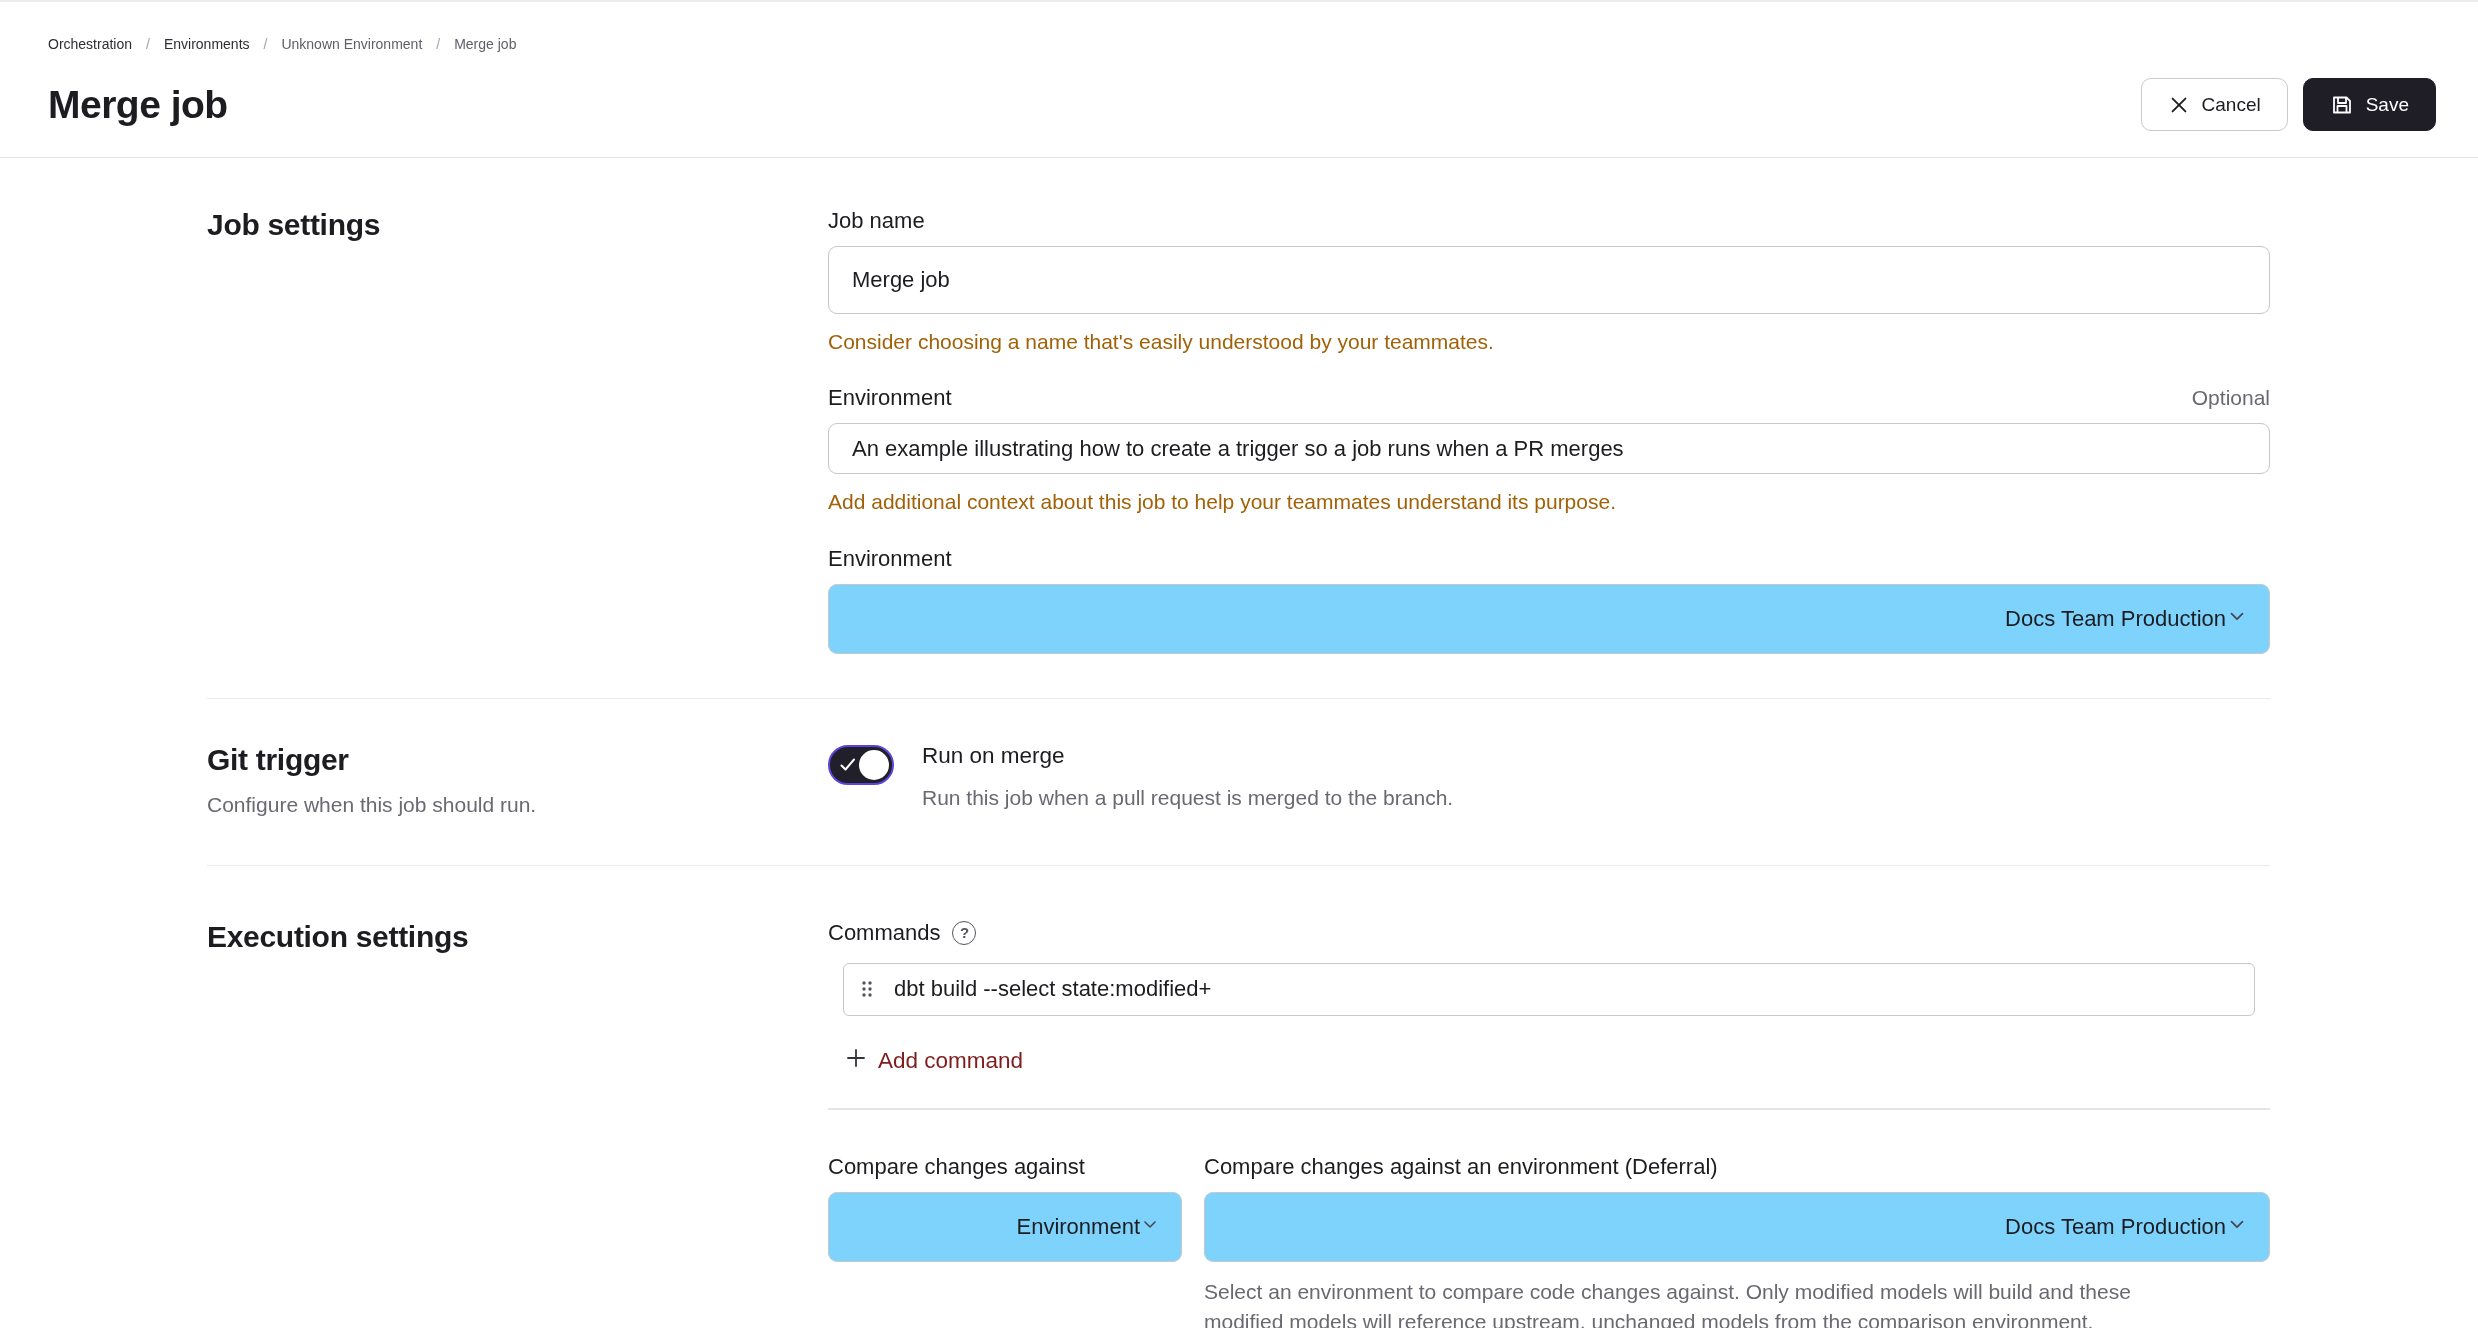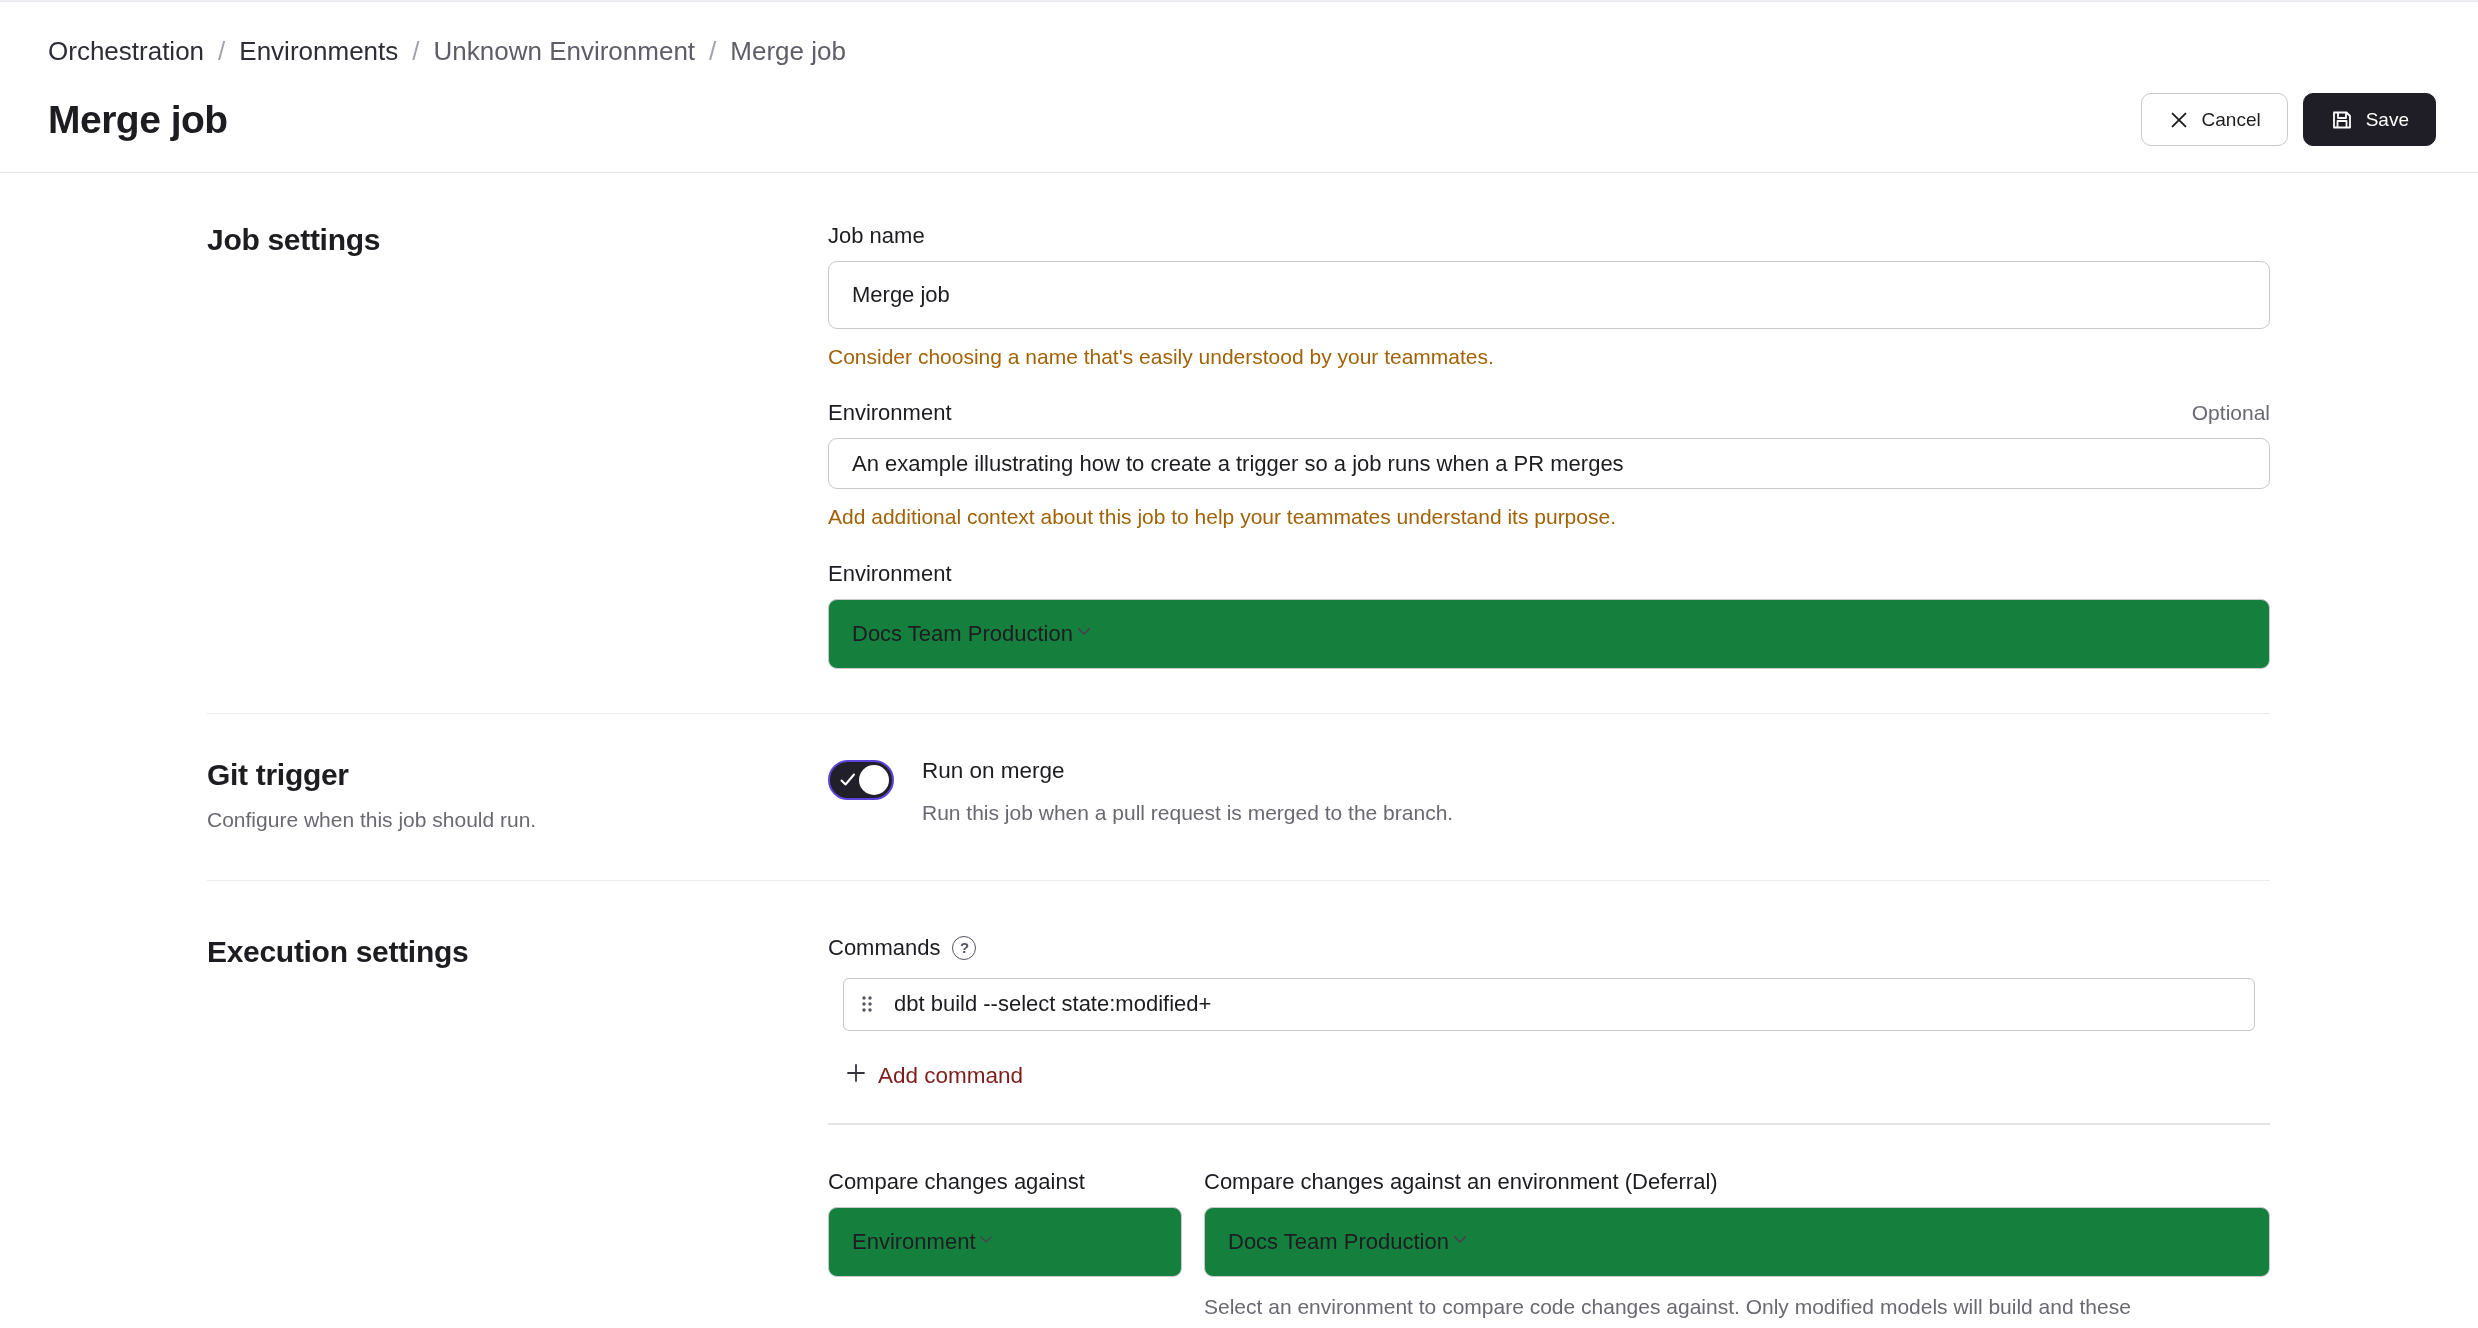--- a/index.html
+++ b/index.html
@@ -2,21 +2,21 @@
 <html><head>
 <meta charset="utf-8">
 <style>
   * { margin:0; padding:0; box-sizing:border-box; }
   html,body { width:2478px; height:1328px; background:#ffffff; overflow:hidden;
     font-family:"Liberation Sans", sans-serif; color:#1c1c21; }
   body { border-top:2px solid #ecebf0; }
 
   
   .page-header { padding:34px 42px 0 48px; border-bottom:1px solid #e6e6ea; }
-  .breadcrumb { display:flex; align-items:center; gap:14px; font-size:26px; }
+  .breadcrumb { display:flex; align-items:center; gap:14px; font-size:14px; }
   .breadcrumb .crumb-link { color:#2e2d35; font-weight:500; cursor:pointer; }
   .breadcrumb .crumb-current { color:#5f5e68; font-weight:500; }
   .breadcrumb .sep { color:#a3a2ab; font-weight:400; }
   .header-row { display:flex; justify-content:space-between; align-items:center;
     margin-top:26px; padding-bottom:26px; }
   .page-title { font-size:39px; font-weight:700; letter-spacing:-.5px; }
   .header-actions { display:flex; gap:15px; }
   .btn { display:flex; align-items:center; gap:12px; height:53px; padding:0 26px;
     border-radius:10px; font-size:19px; font-weight:500; cursor:pointer;
     font-family:"Liberation Sans", sans-serif; }
@@ -39,23 +39,23 @@
   .field-label-row { display:flex; justify-content:space-between; align-items:baseline;
     margin-bottom:12px; }
   .field-label { font-size:22px; font-weight:500; color:#1c1c21; display:flex;
     align-items:center; gap:12px; }
   .optional-tag { font-size:21px; color:#6a6972; font-weight:400; }
   .text-input { display:flex; align-items:center; height:68px; width:100%;
     border:1.5px solid #c7c7ce; border-radius:9px; padding:0 23px; font-size:22px;
     background:#fff; }
   .textarea-input { height:51px; }
   .helper-text { font-size:21px; color:#a16207; margin-top:13px; line-height:1.45; }
-  .select-input { display:flex; align-items:center; justify-content:flex-start;
+  .select-input { display:flex; align-items:center; justify-content:flex-end;
     height:70px; width:100%; border:1.5px solid #c7c7ce; border-radius:9px;
-    padding:0 21px 0 23px; font-size:22px; background:#15803d; cursor:pointer; }
+    padding:0 21px 0 23px; font-size:22px; background:#7dd3fc; cursor:pointer; }
   .select-input svg { flex:none; }
 
   
   .toggle-row { display:flex; align-items:flex-start; gap:28px; }
   .toggle { position:relative; width:66px; height:40px; flex:none; margin-top:2px;
     background:#211f29; border:2px solid #5d43d8; border-radius:22px; cursor:pointer;
     display:flex; align-items:center; }
   .toggle .knob { position:absolute; right:3px; top:3px; width:30px; height:30px;
     background:#fff; border-radius:50%; }
   .toggle .check { position:absolute; left:9px; top:10px; }

